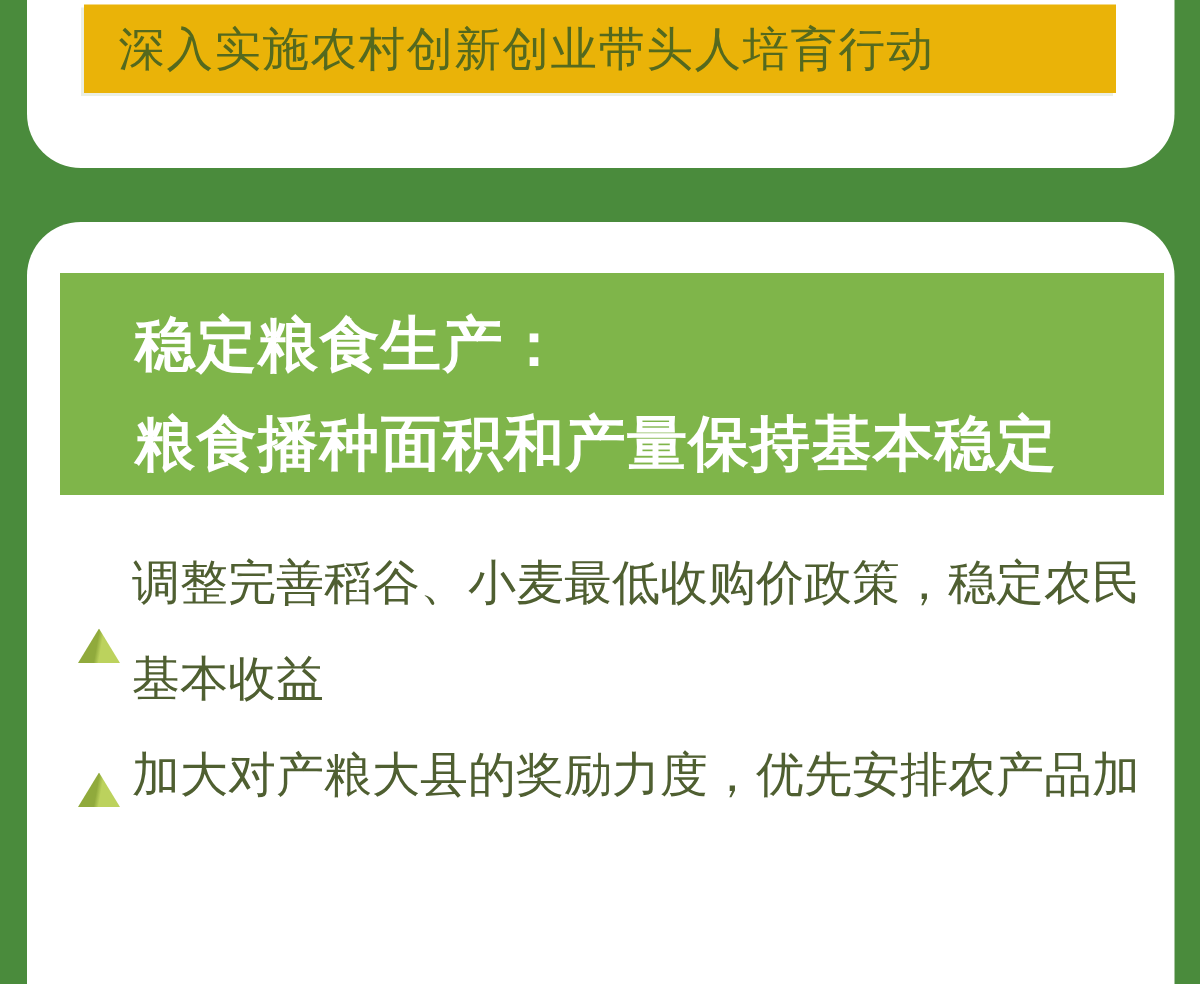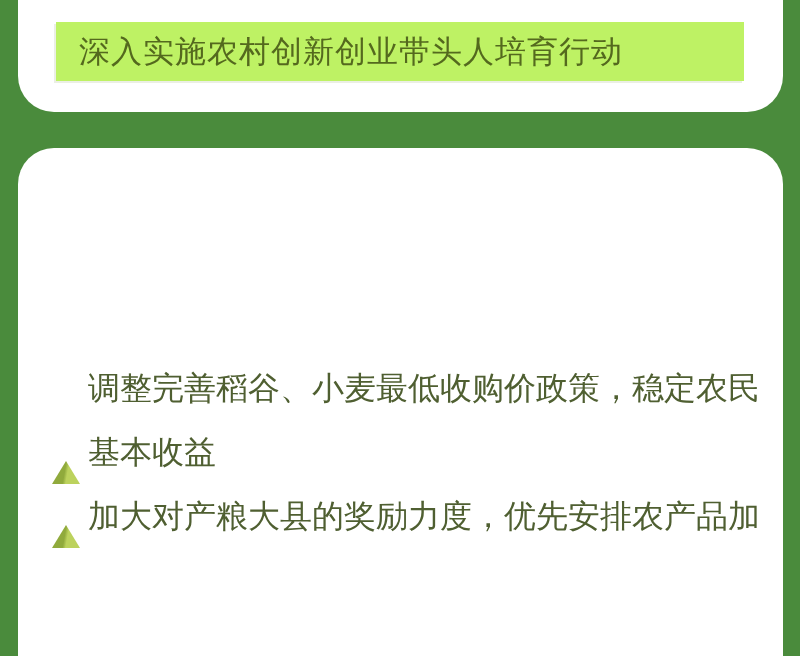--- a/index.html
+++ b/index.html
@@ -33,25 +33,24 @@
   .card-main {
     top: 148px;
     height: 580px; 
   }
   .highlight-box {
     position: absolute;
     left: 38px;
     top: 51px;   
     width: 688px;
     height: 59px;
-    background: #bef264;
+    background: #eab308;
     box-shadow: -2px 2px 0 rgba(90, 120, 30, 0.12);
     display: flex;
     align-items: center;
-    margin-top: 19px;
   }
   .highlight-box .banner-text {
     padding-left: 23px;
     font-size: 31px;
     letter-spacing: 1px;
     color: #54691e;
     white-space: nowrap;
   }
   .header-block {
     position: absolute;
@@ -74,21 +73,21 @@
     position: absolute;
     left: 34px;   
     top: 208px;   
     width: 722px;
     margin: 0;
     padding: 0;
     list-style: none;
   }
   .bullet {
     display: flex;
-    align-items: flex-end;
+    align-items: center;
     margin: 0;
     padding: 0;
     font-family: Liberation Serif, serif;
   }
   .tri {
     flex: 0 0 28px;
     width: 28px;
     height: 23px;
     margin-top: 21px;
     background: linear-gradient(100deg, #90aa3c 45%, #bcd25d 55%);
@@ -107,20 +106,24 @@
 
 <div class="stage">
 
   <div class="card card-top">
     <div class="highlight-box">
       <span class="banner-text">深入实施农村创新创业带头人培育行动</span>
     </div>
   </div>
 
   <div class="card card-main">
+    <div class="header-block">
+      <div class="header-title">稳定粮食生产：
+粮食播种面积和产量保持基本稳定</div>
+    </div>
 
     <ul class="bullets">
       <li class="bullet">
         <span class="tri"></span>
         <span class="bullet-text">调整完善稻谷、小麦最低收购价政策，稳定农民
 基本收益</span>
       </li>
       <li class="bullet">
         <span class="tri"></span>
         <span class="bullet-text">加大对产粮大县的奖励力度，优先安排农产品加</span>

